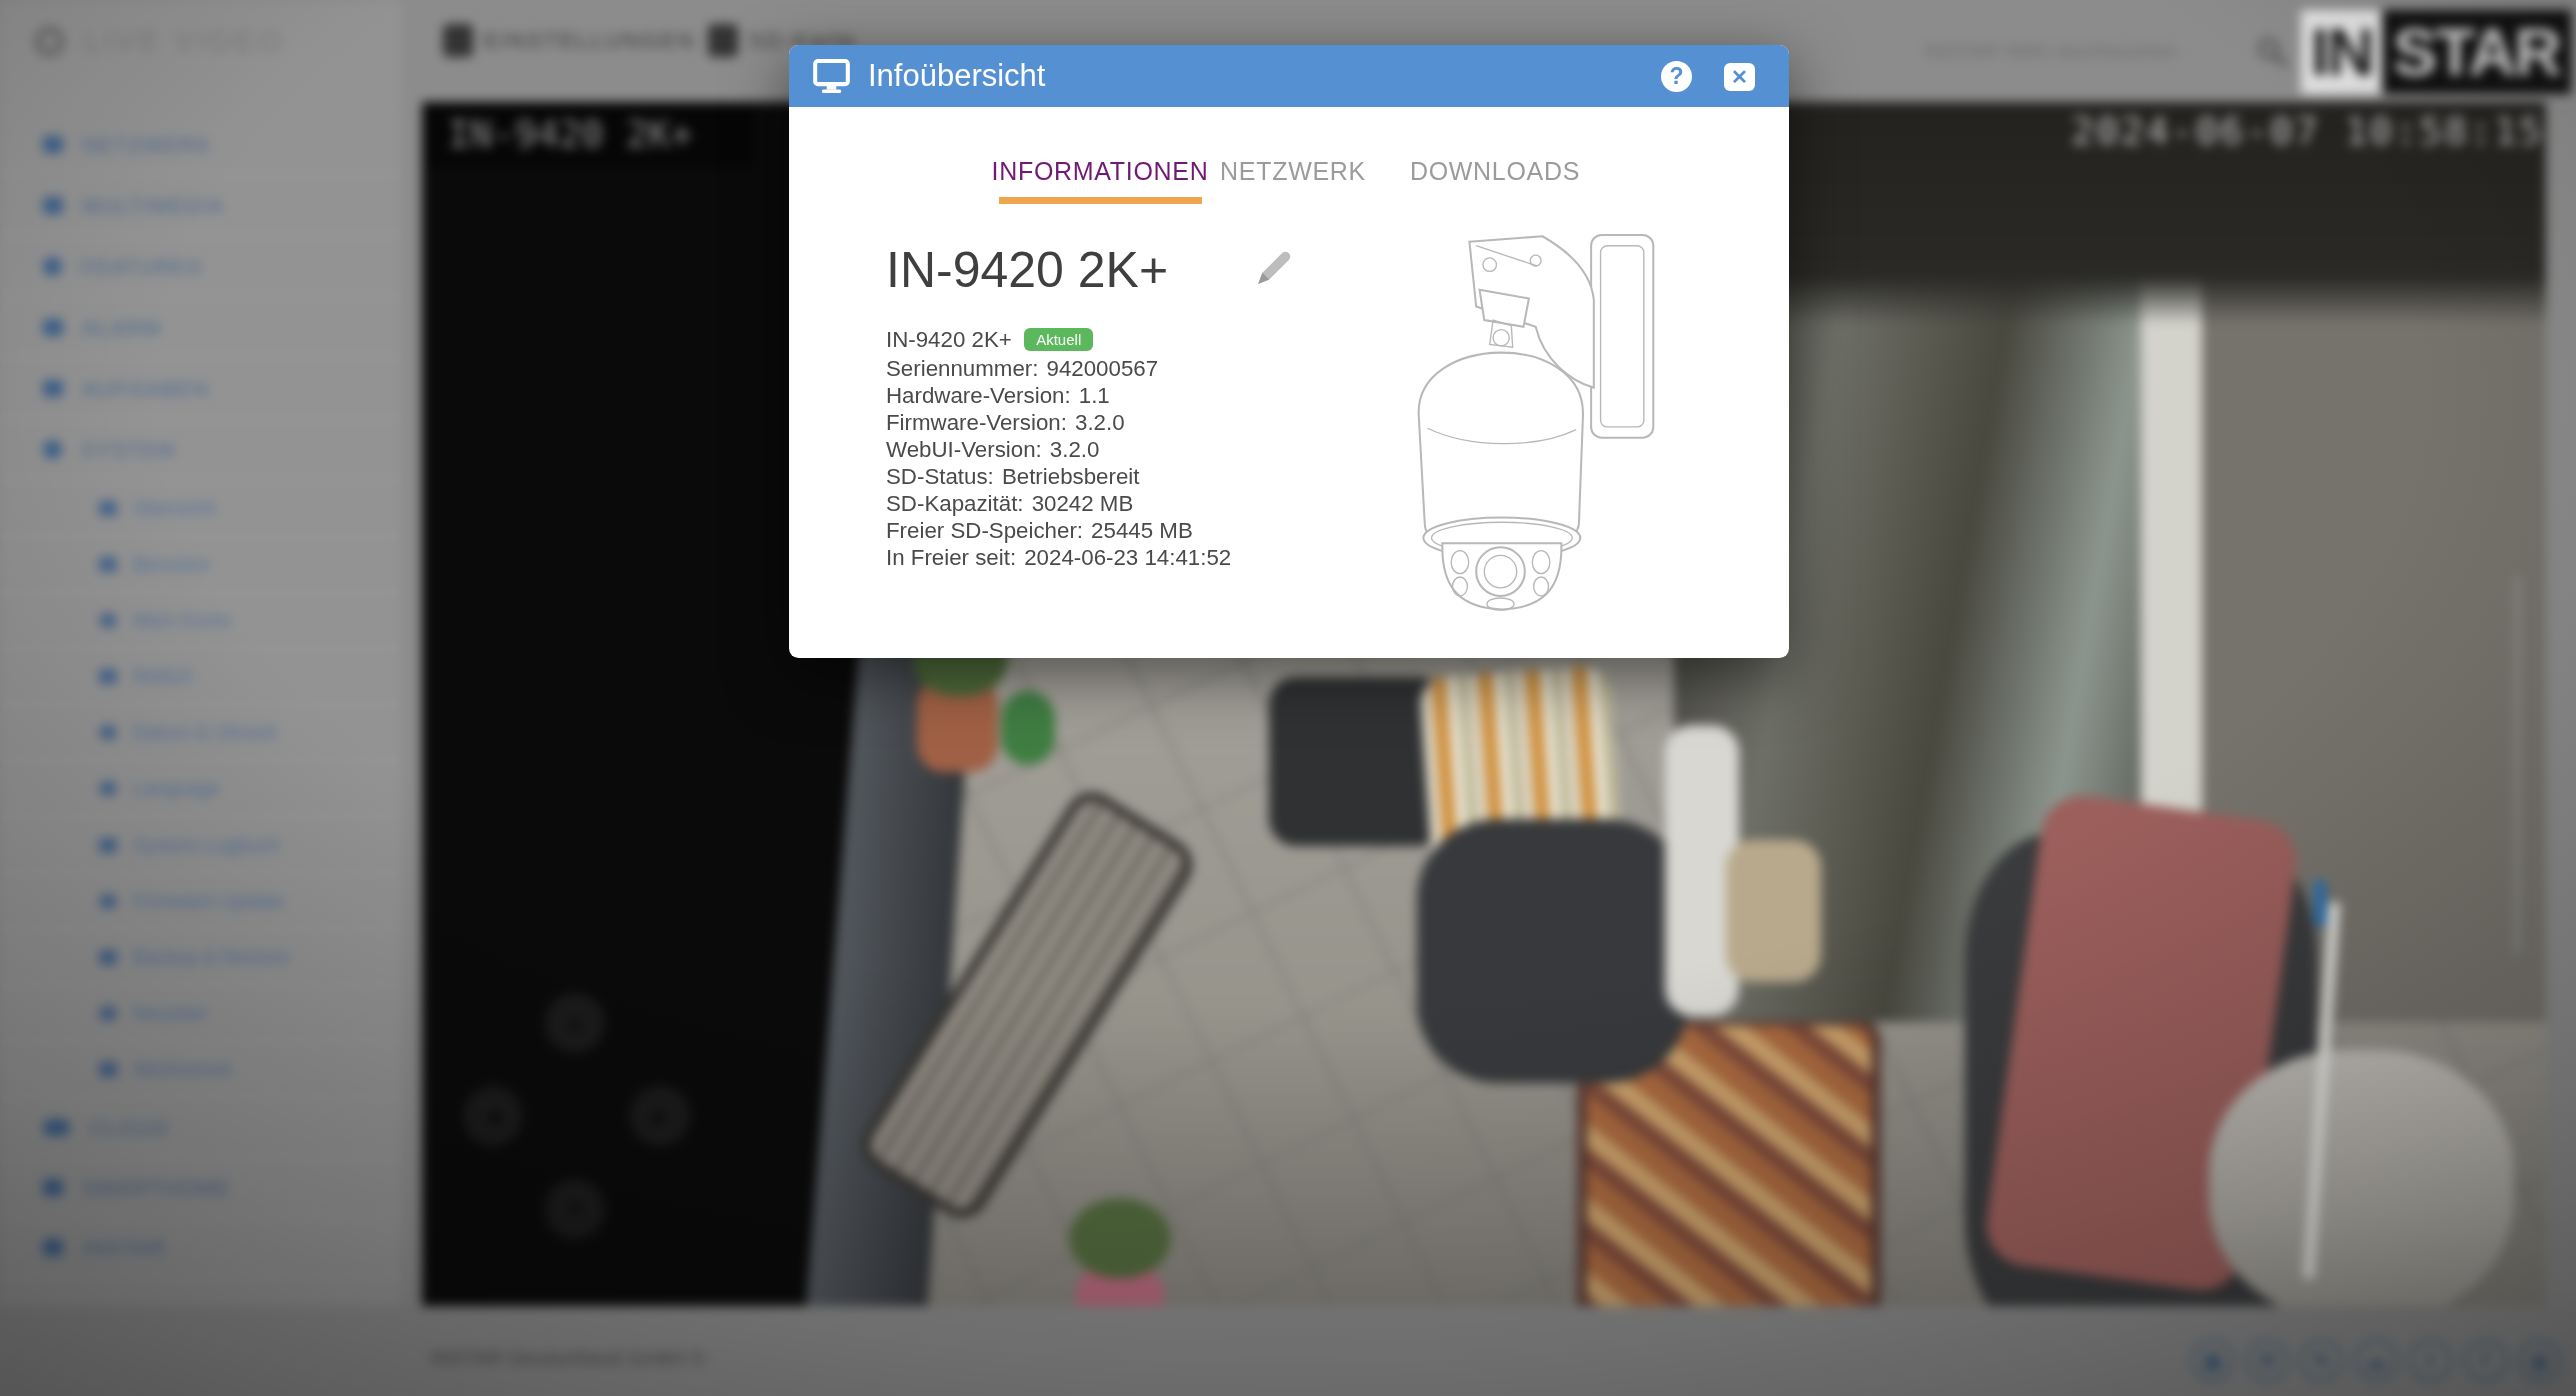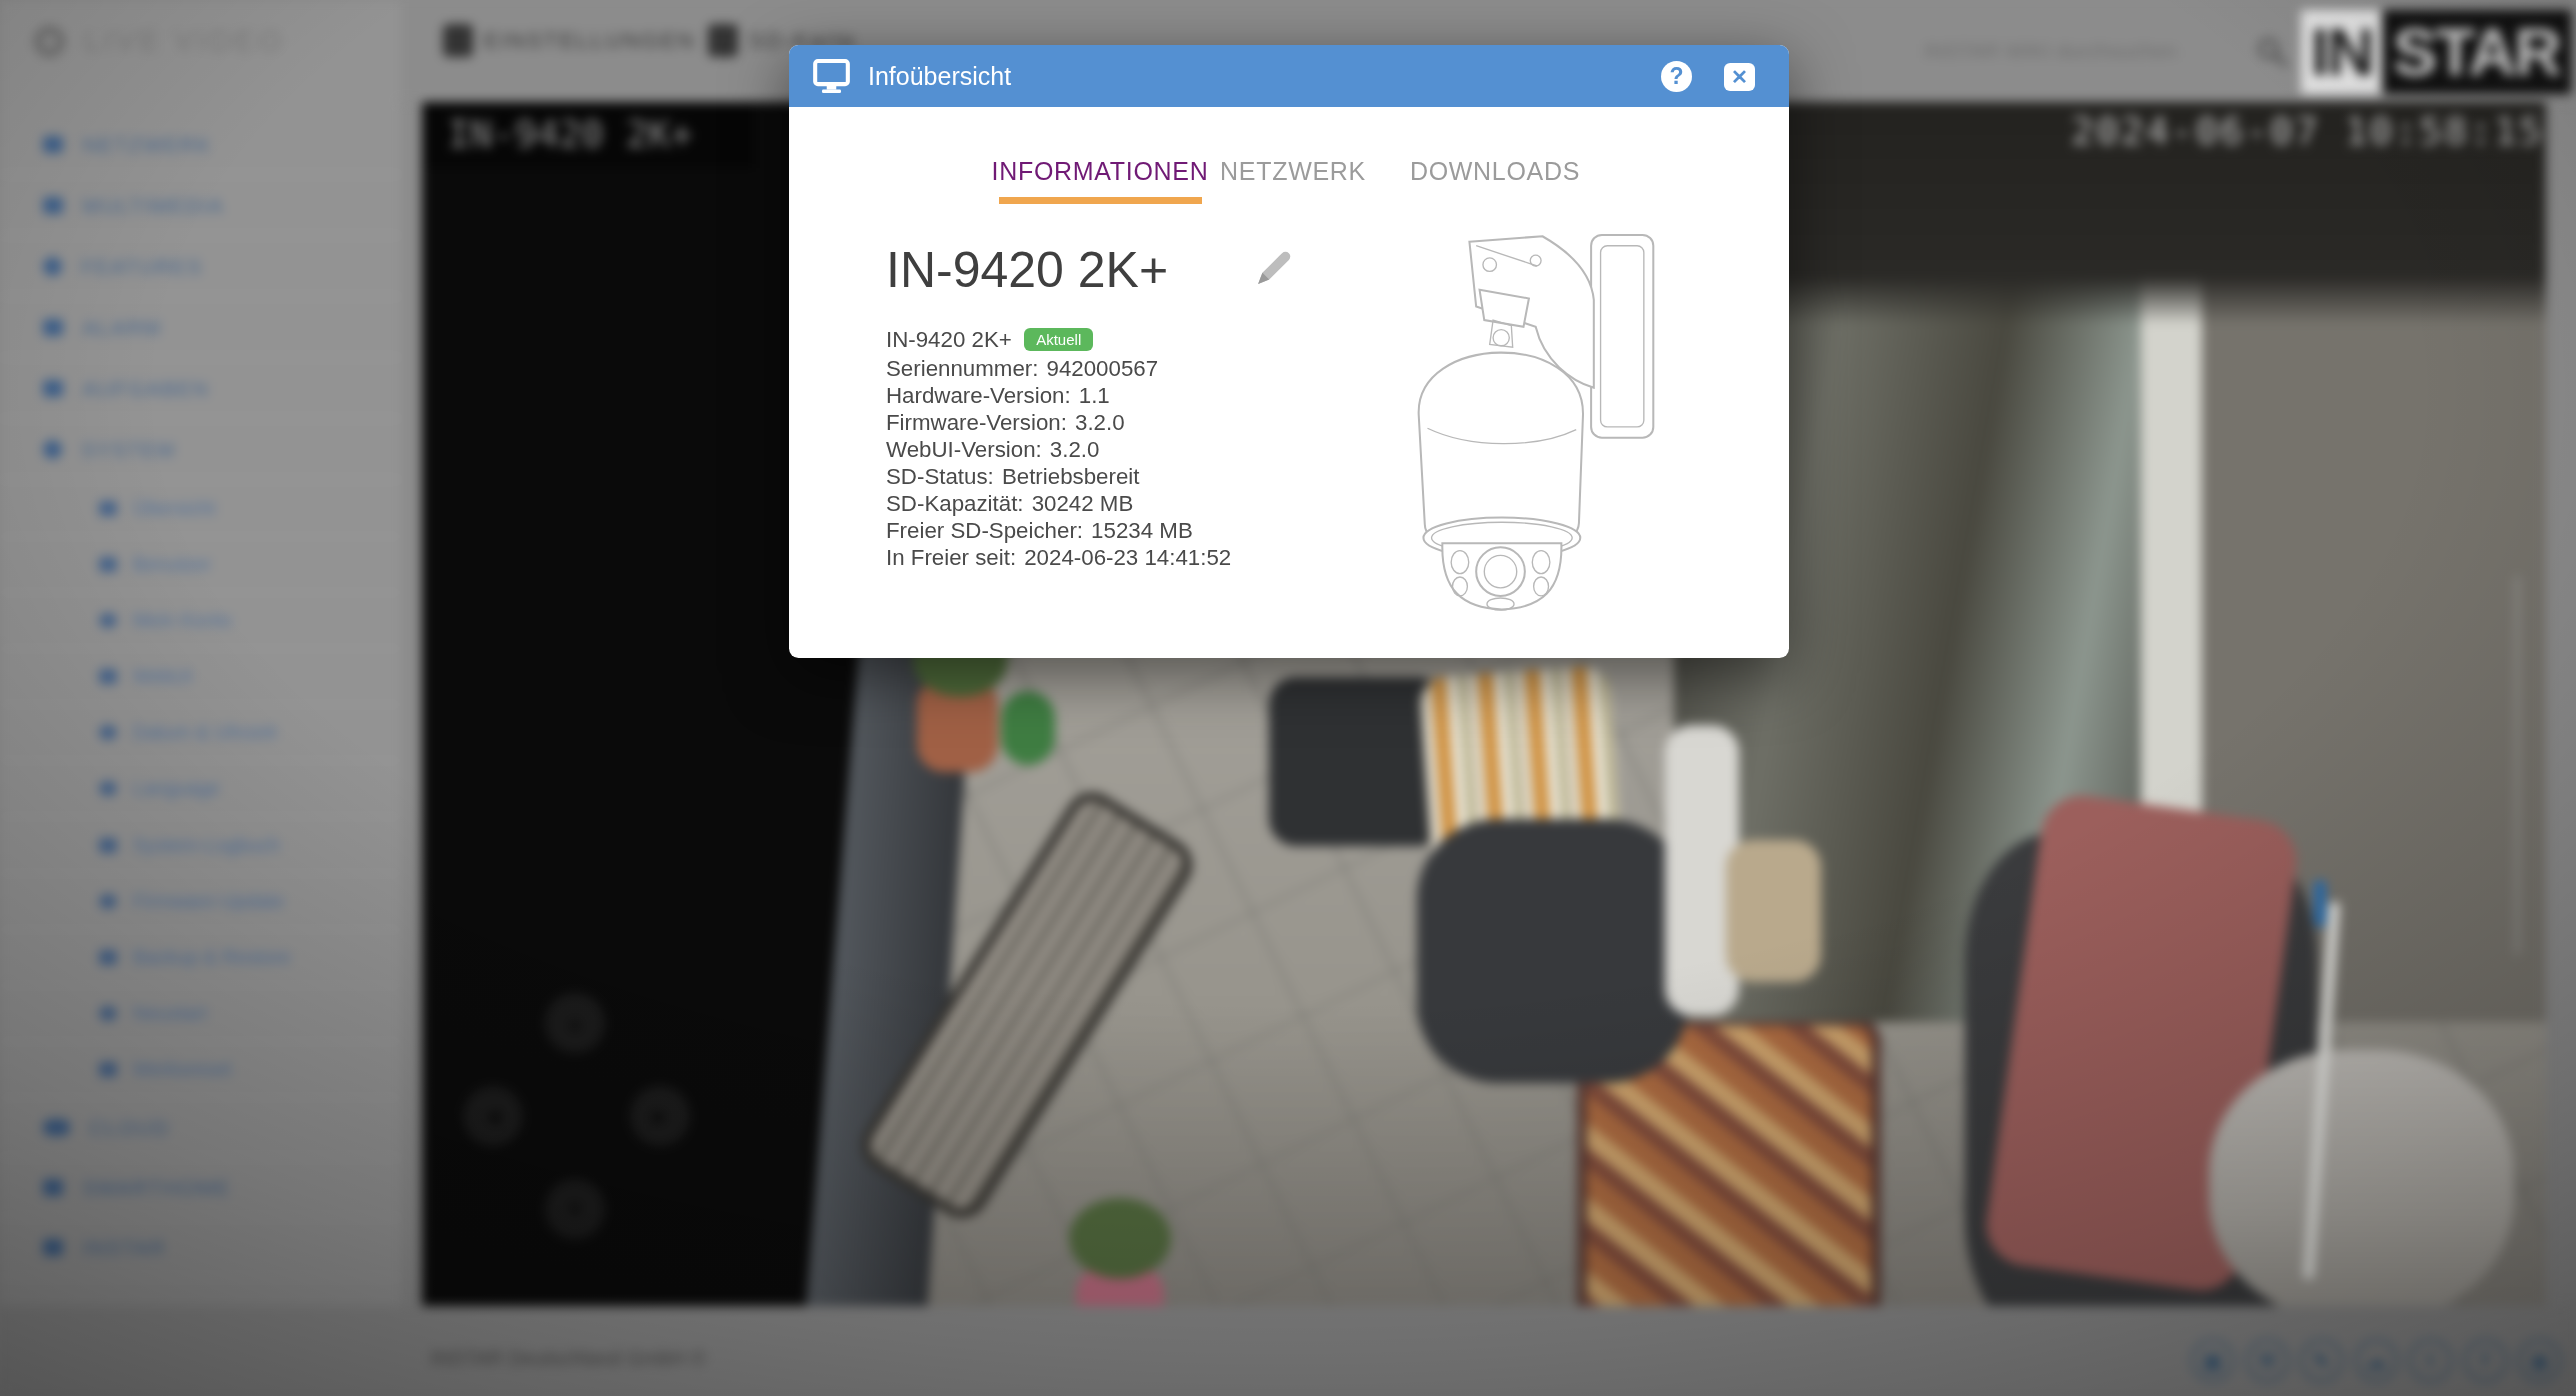--- a/index.html
+++ b/index.html
@@ -67,21 +67,21 @@
 
   
   #vignette{position:absolute;inset:0;pointer-events:none;
     background:radial-gradient(ellipse 115% 115% at 50% 28%, rgba(0,0,0,0) 38%, rgba(0,0,0,0.20) 60%, rgba(0,0,0,0.45) 82%, rgba(0,0,0,0.66) 100%);}
 
   
   .modal{position:absolute;left:789px;top:45px;width:1000px;height:613px;background:#fff;border-radius:9.5px;
          box-shadow:0 16.2px 61px rgba(0,0,0,0.5);}
   .m-head{position:absolute;left:0;top:0;width:100%;height:62px;background:#5490d2;border-radius:9.5px 9.5px 0 0;
           display:flex;align-items:center;}
-  .m-title{color:#fff;font-size:25px;font-weight:300;margin-left:17.6px;}
+  .m-title{color:#fff;font-size:31px;font-weight:300;margin-left:17.6px;}
   .m-head-icon{margin-left:24.4px;}
   .m-help{position:absolute;left:872px;top:16.2px;width:31px;height:31px;border-radius:50%;background:#fff;
           color:#5490d2;font-size:23px;font-weight:bold;display:flex;align-items:center;justify-content:center;}
   .m-close{position:absolute;left:935px;top:17.6px;width:31px;height:28.4px;border-radius:6.1px;background:#fff;
            color:#5490d2;font-size:20.3px;font-weight:bold;display:flex;align-items:center;justify-content:center;}
   .tab{position:absolute;top:112px;font-size:25px;letter-spacing:0.7px;color:#9b9b9b;transform:translateX(-50%);}
   .tab.active{color:#701a75;}
   .tab-underline{position:absolute;left:210px;top:152px;width:203px;height:6.8px;background:#f0a64e;}
   .m-heading{position:absolute;left:97px;top:196px;font-size:50px;font-weight:300;color:#3f3f3f;}
   .m-edit{position:absolute;left:464px;top:203px;}
@@ -318,21 +318,21 @@
       <div class="mrow">
         <span class="lbl">SD-Status:</span>
           <span>Betriebsbereit</span>
         </div>
       <div class="mrow">
         <span class="lbl">SD-Kapazität:</span>
           <span>30242 MB</span>
         </div>
       <div class="mrow">
         <span class="lbl">Freier SD-Speicher:</span>
-          <span>15234 MB</span>
+          <span>25445 MB</span>
         </div>
       <div class="mrow">
         <span class="lbl">In Freier seit:</span>
           <span>2024-06-23 14:41:52</span>
         </div>
     </div>
 
     <svg class="cam-svg" width="311" height="393" viewBox="0 0 460 580">
       <g fill="#ffffff" stroke="#b8b8b8" stroke-width="3">
         <rect x="330" y="14" width="92" height="300" rx="16"></rect>

